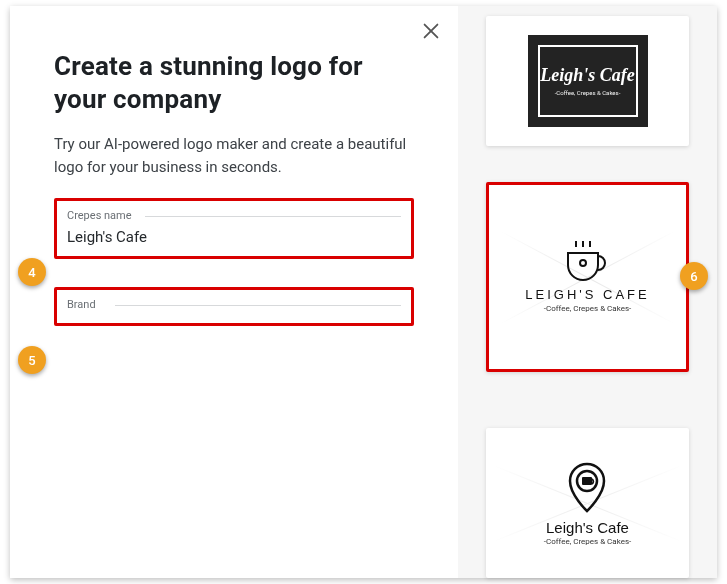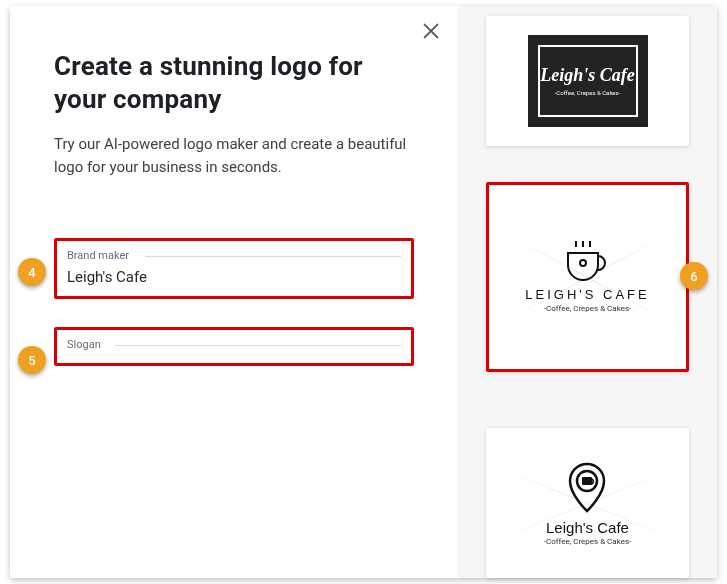--- a/index.html
+++ b/index.html
@@ -39,21 +39,21 @@
     font-size: 26px;
     font-weight: 700;
     color: #1d2125;
     margin: 0 0 18px 0;
     line-height: 1.25;
     letter-spacing: 0.2px;
   }
   p.subtitle {
     font-size: 15px;
     color: #3d4247;
-    margin: 0 0 60px 0;
+    margin: 0 0 20px 0;
     line-height: 1.5;
   }
   .field-wrap {
     position: relative;
     margin-bottom: 28px;
   }
   .field-box {
     border: 3px solid #d90000;
     border-radius: 2px;
     padding: 8px 10px 10px 10px;
@@ -182,28 +182,28 @@
       <line x1="5" y1="5" x2="19" y2="19"></line>
         <line x1="19" y1="5" x2="5" y2="19"></line>
     </svg>
   </div>
 
   <h1 class="title">Create a stunning logo for your company</h1>
   <p class="subtitle">Try our AI-powered logo maker and create a beautiful logo for your business in seconds.</p>
 
   <div class="field-wrap">
     <div class="field-box">
-      <div class="field-label">Brand maker</div>
+      <div class="field-label">Crepes name</div>
       <input class="field-value" value="Leigh's Cafe" style="">
     </div>
   </div>
 
   <div class="field-wrap">
     <div class="field-box">
-      <div class="field-label slogan">Slogan</div>
+      <div class="field-label slogan">Brand</div>
     </div>
   </div>
 </div>
 
 <div class="right-panel">
 
   <div class="logo-card" style="height:130px; margin-top:0;">
     <div class="logo1">
       <div class="logo1-inner">
         <div class="logo1-brand">Leigh's Cafe</div>

